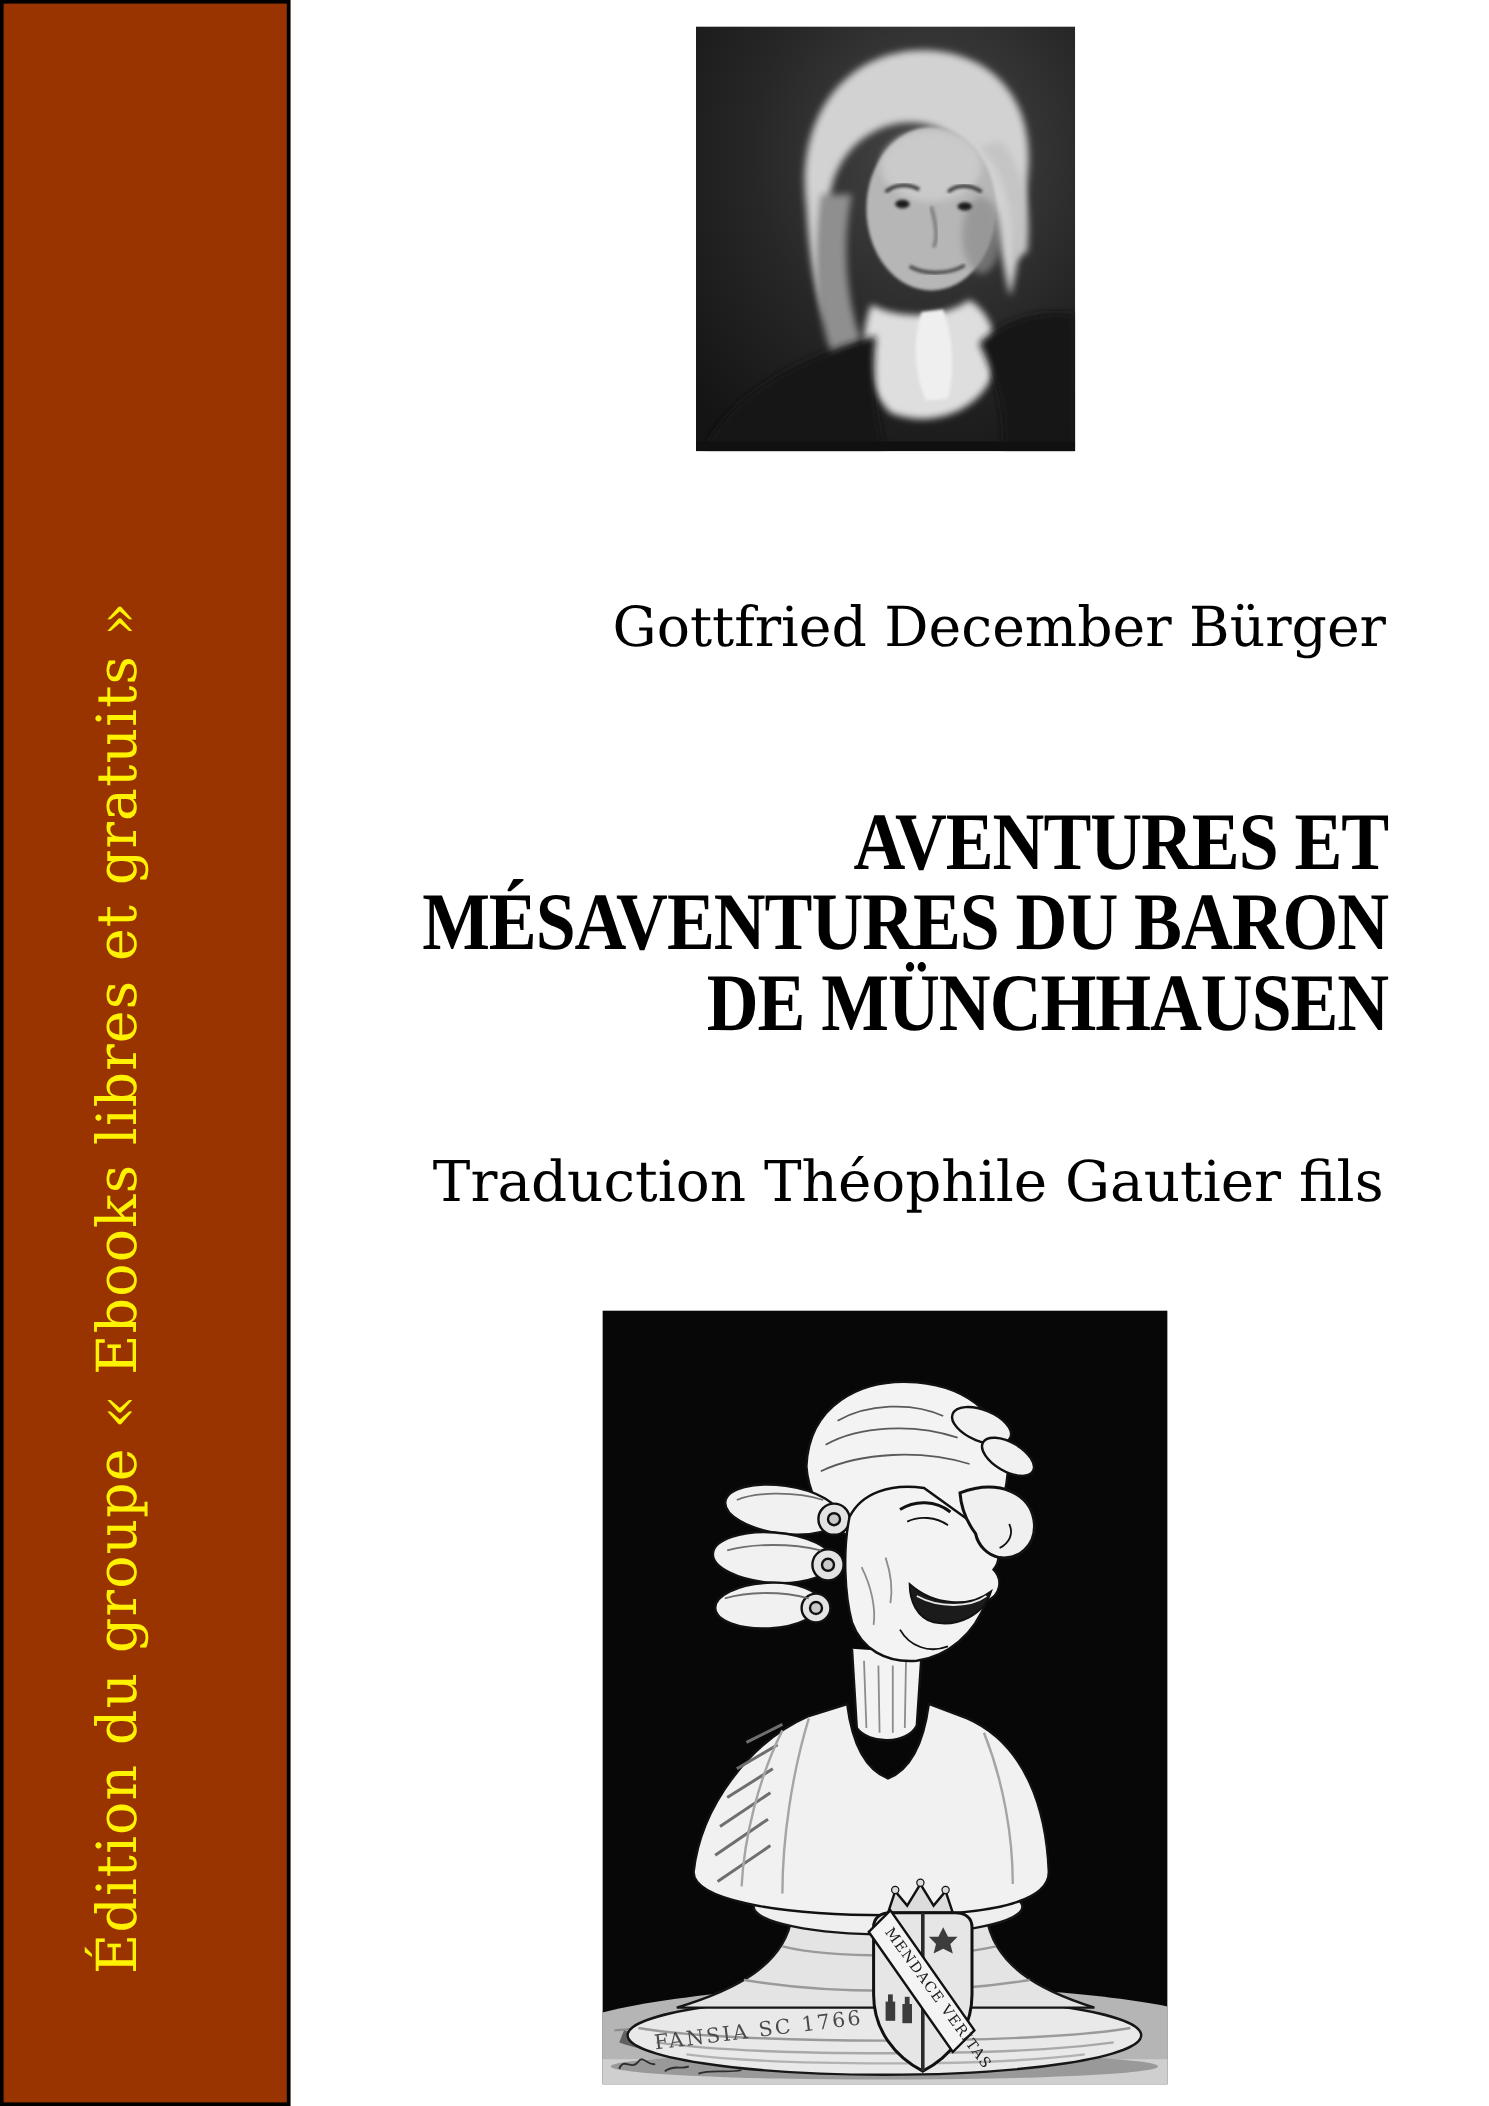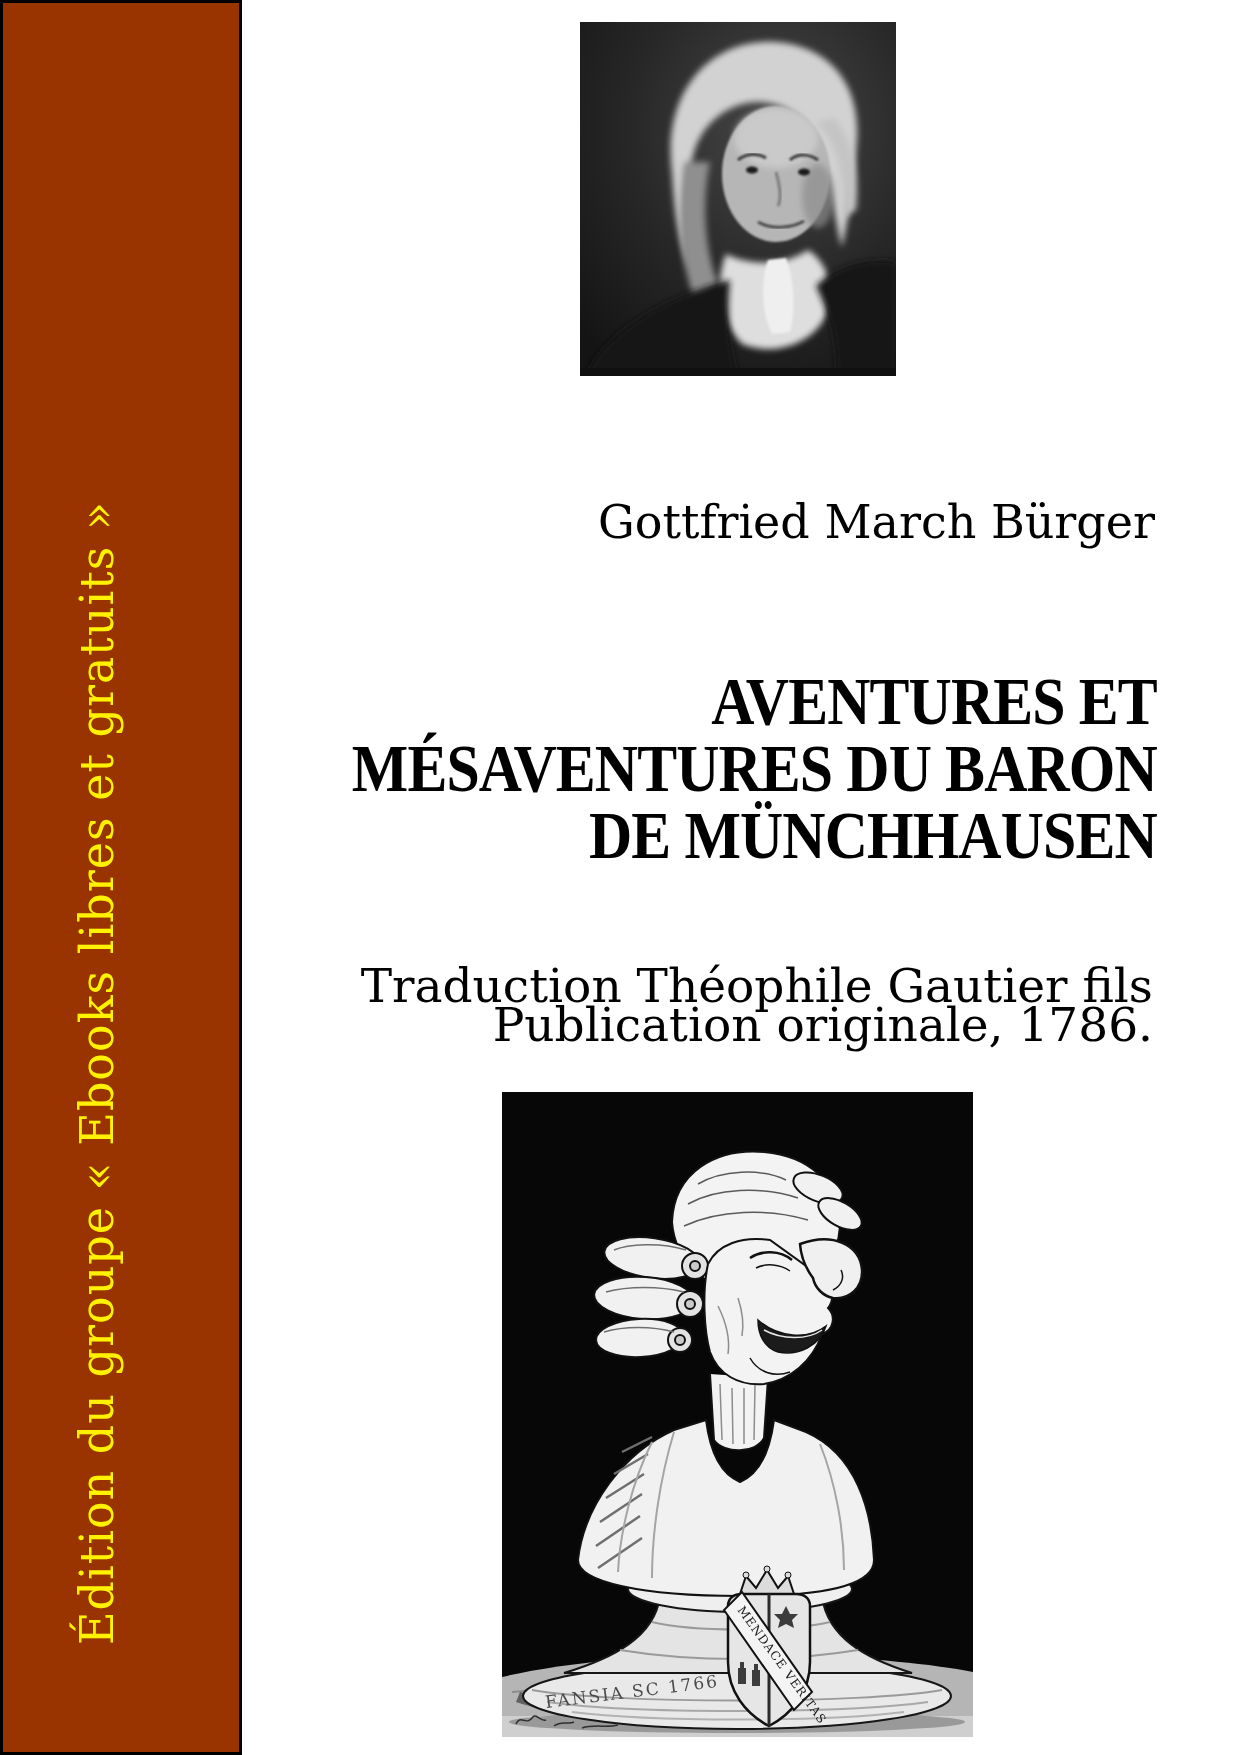--- a/index.html
+++ b/index.html
@@ -124,31 +124,30 @@
 
       <path d="M146,232 C134,262 140,300 162,322 C196,336 238,320 248,288 C254,258 244,238 228,228 C204,244 170,244 146,232 Z" fill="#dedede" filter="url(#soft)"></path>
       <path d="M188,238 C180,262 182,292 192,312 L210,310 C216,286 214,258 206,236 Z" fill="#efefef" filter="url(#soft2)"></path>
 
       <path d="M6,354 C28,304 96,272 150,258 C146,292 150,330 158,354 Z" fill="#181818" filter="url(#soft)"></path>
       <path d="M316,354 L316,240 C282,234 252,248 236,264 C252,296 258,328 256,354 Z" fill="#161616" filter="url(#soft)"></path>
       <rect x="0" y="346" width="316" height="8" fill="#101010"></rect>
     </svg>
   </figure>
 
-  <div class="author">Gottfried March Bürger</div>
+  <div class="author">Gottfried December Bürger</div>
 
   <h1 class="title">
     <span class="line">AVENTURES ET</span>
     <span class="line">MÉSAVENTURES DU BARON</span>
     <span class="line">DE MÜNCHHAUSEN</span>
   </h1>
 
   <div class="subtitle">
     <span class="line">Traduction Théophile Gautier fils</span>
-    <span class="line">Publication originale, 1786.</span>
   </div>
 
   <figure class="bust">
     <svg viewBox="0 0 471 645" width="471" height="645" aria-hidden="true">
       <rect width="471" height="645" fill="#070707"></rect>
 
       <path d="M0,585 C70,568 180,560 290,563 C370,566 430,572 471,580 L471,645 L0,645 Z" fill="#b5b5b5"></path>
       <rect y="624" width="471" height="21" fill="#cfcfcf"></rect>
       <path d="M10,600 L60,596 M90,608 L150,604 M300,612 L360,609 M380,598 L430,596 M200,628 L260,626" stroke="#7c7c7c" stroke-width="2" fill="none" opacity="0.7"></path>
 

